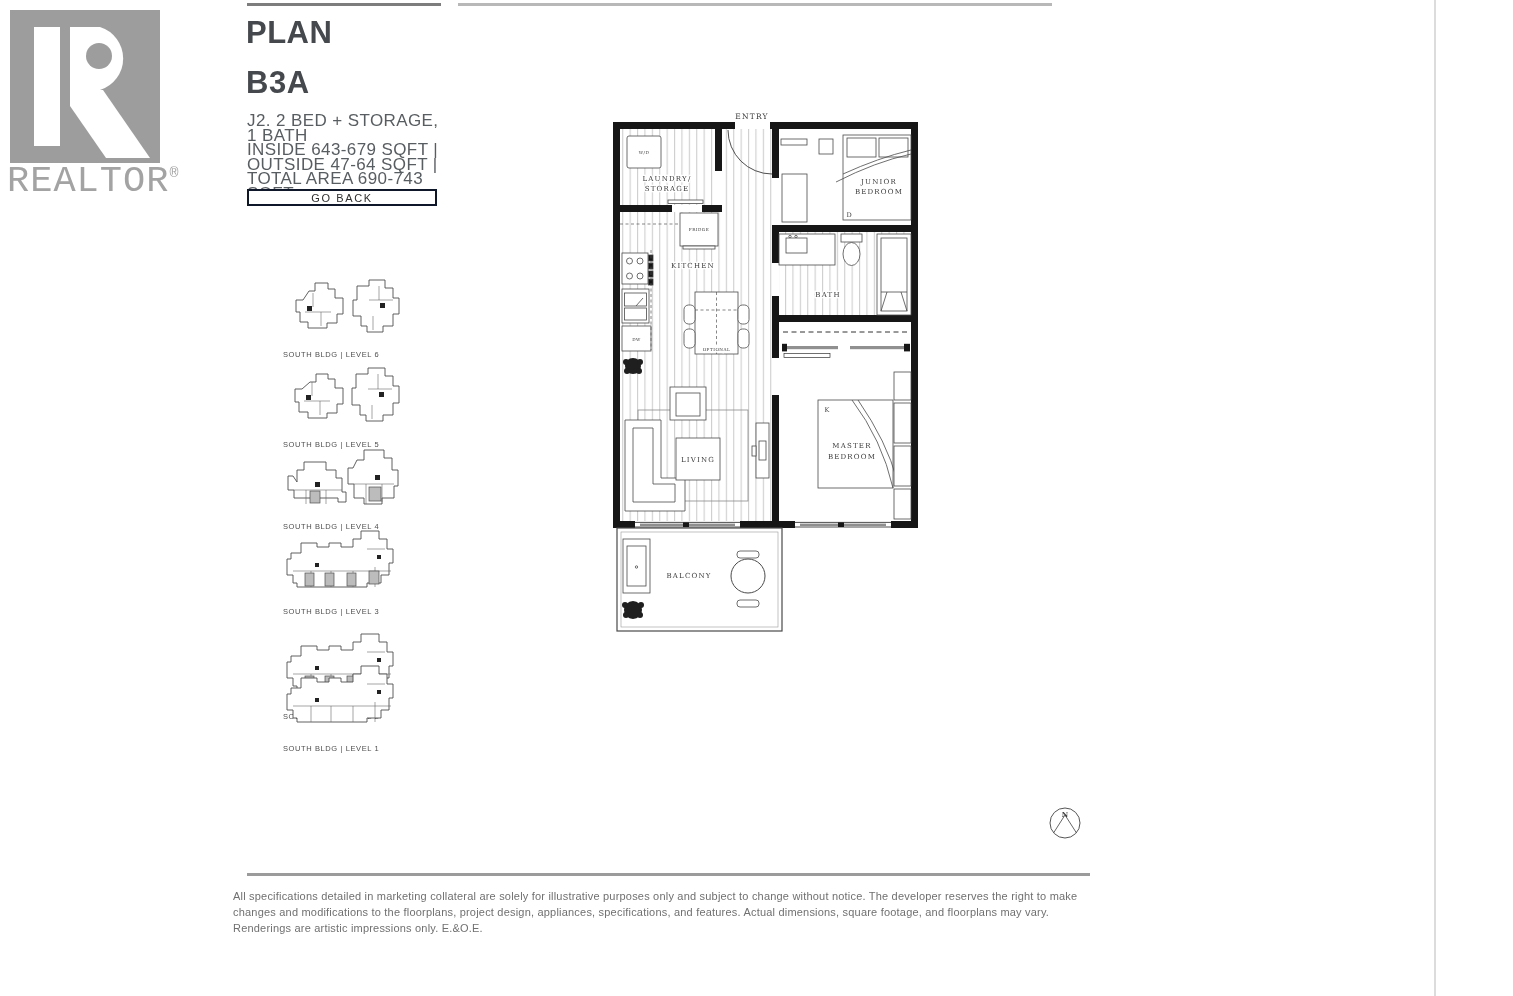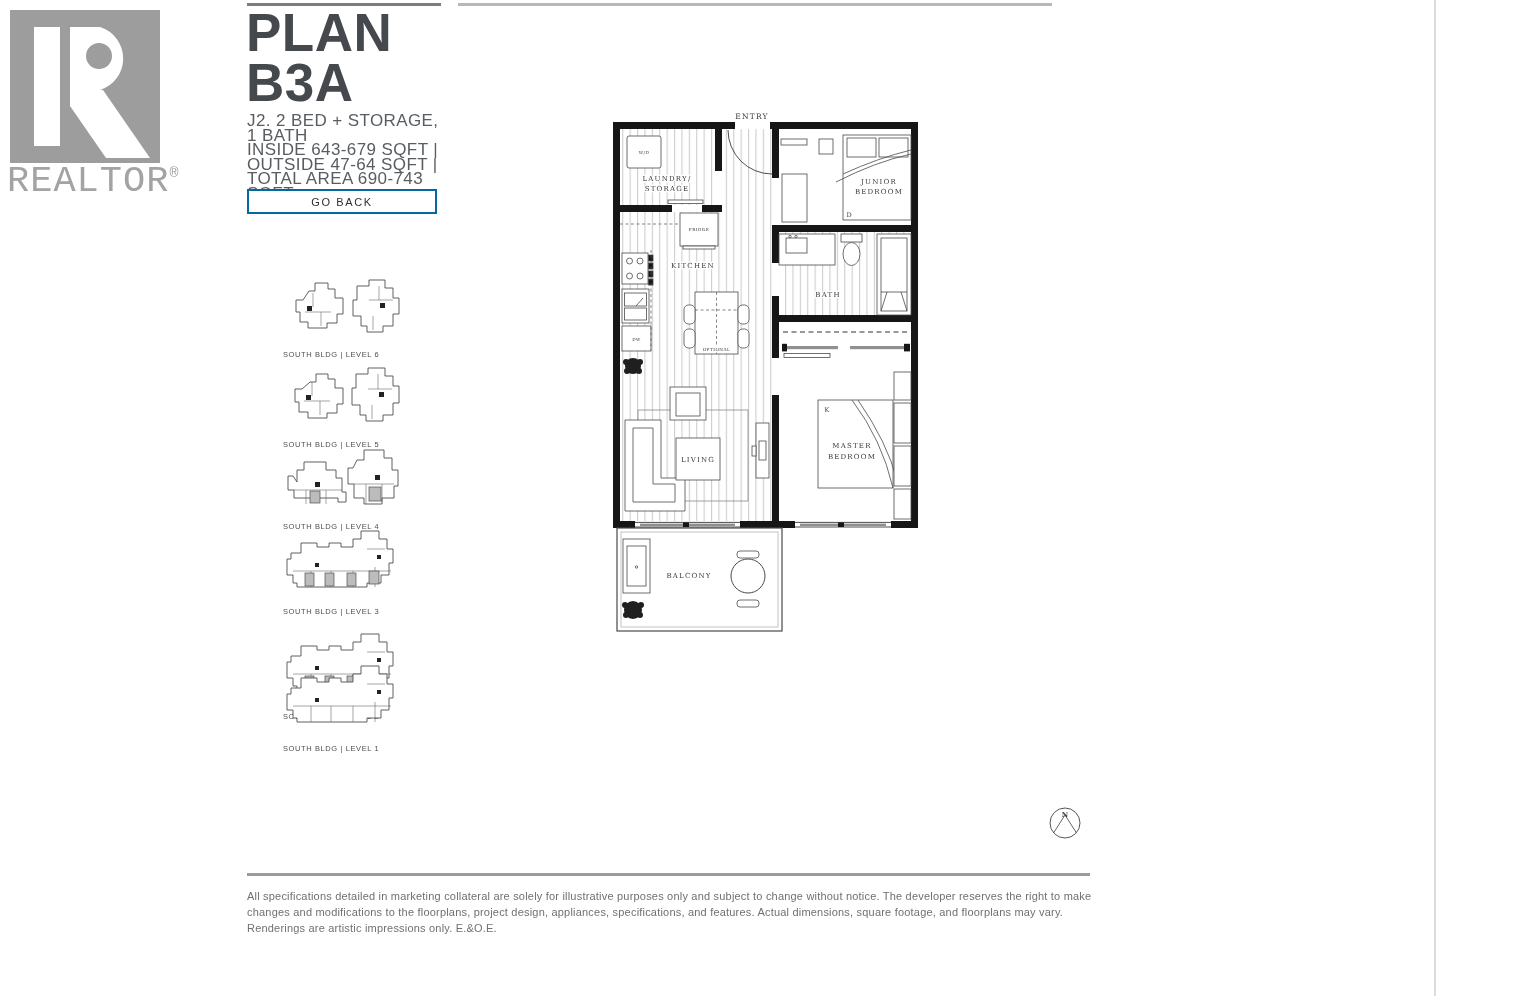--- a/index.html
+++ b/index.html
@@ -12,41 +12,41 @@
   .rule-right{left:458px;top:3px;width:594px;height:3px;background:#b8b8b8;}
   .vline-right{left:1434px;top:0;width:2px;height:996px;background:#dcdcdc;}
 
   
   .logo-box{left:10px;top:10px;}
   .logo-word{left:7px;top:160px;font-size:37px;color:#a3a3a3;letter-spacing:1px;
              font-family:Liberation Mono, monospace;}
   .logo-word sup{font-size:15px;vertical-align:14px;}
 
   
-  .page-title{left:246px;top:8px;font-size:53px;line-height:50px;font-weight:600;
+  .page-title{left:246px;top:8px;font-size:31px;line-height:50px;font-weight:600;
               color:#45494d;letter-spacing:.5px;}
   .plan-spec{left:247px;top:114px;width:202px;font-size:17px;line-height:14.5px;
              color:#585d61;letter-spacing:.4px;}
-  .go-back{left:247px;top:189px;width:190px;height:25px;border:2px solid #0369a1;
+  .go-back{left:247px;top:189px;width:190px;height:17px;border:2px solid #0f172a;
            background:#fff;color:#2f2f2f;font-size:11px;letter-spacing:1.6px;
            display:flex;align-items:center;justify-content:center;cursor:pointer;
            font-family:"Liberation Sans",sans-serif;}
 
   
   .level-block{left:283px;width:135px;}
   .level-label{font-size:7.5px;color:#4f4f4f;letter-spacing:.6px;margin-top:8px;
                font-family:Liberation Sans, sans-serif;}
 
   
   .floorplan{left:600px;top:110px;text-align:right;}
   .compass{left:1045px;top:803px;}
 
   
   .divider{left:247px;top:873px;width:843px;height:3px;background:#9b9b9b;}
-  .disclaimer{left:247px;top:888px;width:846px;font-size:11px;line-height:16px;
+  .disclaimer{left:233px;top:888px;width:846px;font-size:11px;line-height:16px;
               color:#707070;letter-spacing:.2px;}
 
   svg text{font-family:"DejaVu Serif",serif;fill:#3a3a3a;}
   .halo{paint-order:stroke;stroke:#fff;stroke-width:2.5px;}
 </style>
 </head>
 <body>
 
 <div class="abs rule-left"></div>
 <div class="abs rule-right"></div>

